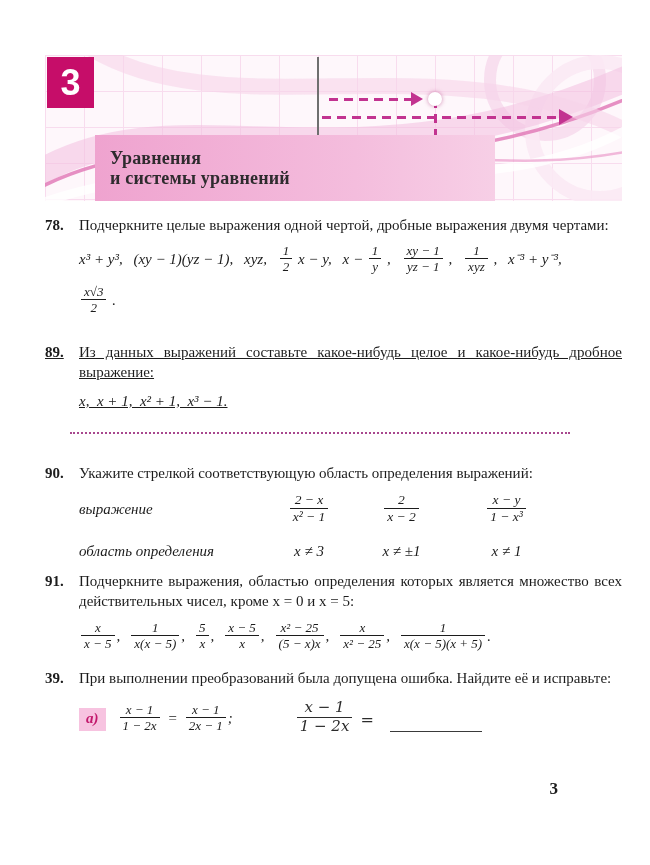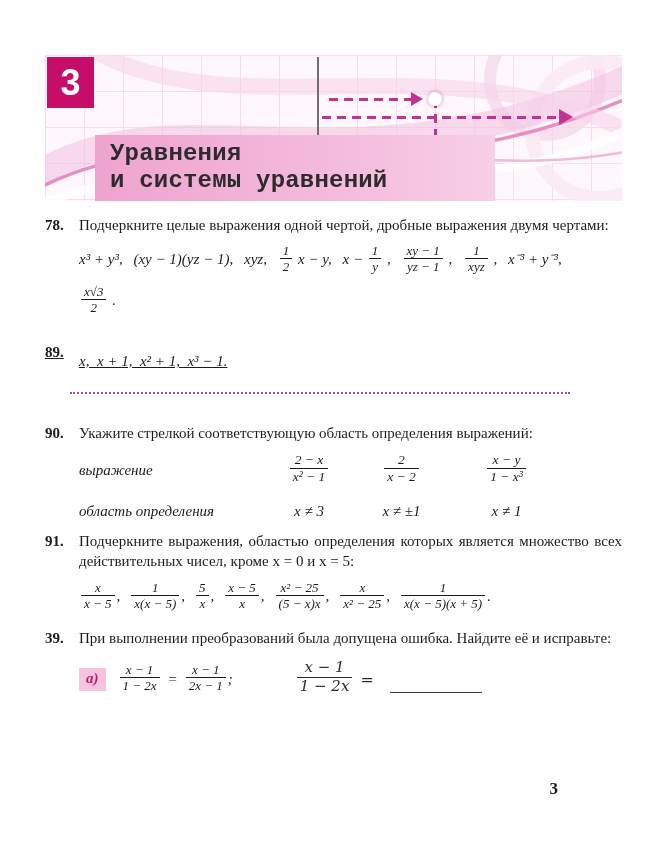--- a/index.html
+++ b/index.html
@@ -26,21 +26,21 @@
   .vdash { position: absolute; left: 389px; top: 44px; width: 3px; height: 102px;
     background: repeating-linear-gradient(180deg, #c23390 0 9px, transparent 9px 15px); }
   .dot { position: absolute; left: 383px; top: 37px; width: 14px; height: 14px; border-radius: 50%;
     background: #fff; box-shadow: 0 0 4px rgba(170,40,115,.55); }
   .chapter { position: absolute; left: 2px; top: 2px; width: 47px; height: 51px; background: #c60d69;
     color: #fff; font-family: "Liberation Sans", sans-serif; font-weight: 700; font-size: 36px;
     display: flex; align-items: center; justify-content: center; }
   .title-band { position: absolute; left: 50px; top: 80px; width: 400px; height: 66px;
     background: linear-gradient(90deg, #efa3cf 0%, #f4bddd 65%, #f7cfe6 100%);
     display: flex; flex-direction: column; justify-content: center; padding-left: 15px; }
-  .title-band div { font-family: Liberation Mono, monospace; font-weight: 700; font-size: 24px;
+  .title-band div { font-family: Liberation Serif, serif; font-weight: 700; font-size: 18px;
     line-height: 1.12; color: #2e2b2e; letter-spacing: .2px; }
 
   
   .content { position: absolute; left: 45px; top: 216px; width: 577px; font-size: 15px; line-height: 1.33; }
   .prob { display: flex; }
   .pnum { flex: none; width: 34px; font-weight: 700; }
   .pbody { flex: 1; }
   .ptext { text-align: justify; }
   .math { font-style: italic; }
   .mline { margin-top: 9px; white-space: nowrap; }
@@ -135,20 +135,21 @@
         <div class="math mline">
           <span class="fr"><span class="n">x√3</span><span class="d">2</span></span>
           <span>.</span>
         </div>
       </div>
     </div>
 
     <div class="prob m88">
       <div class="pnum">89.</div>
       <div class="pbody">
+        <div class="ptext">Из данных выражений составьте какое-нибудь целое и какое-нибудь дробное выражение:</div>
         <div class="math mline prewrap">x,  x + 1,  x² + 1,  x³ − 1.</div>
       </div>
     </div>
 
     <div class="dots"></div>
 
     <div class="prob m90">
       <div class="pnum">90.</div>
       <div class="pbody">
         <div class="ptext">Укажите стрелкой соответствующую область определения выражений:</div>

